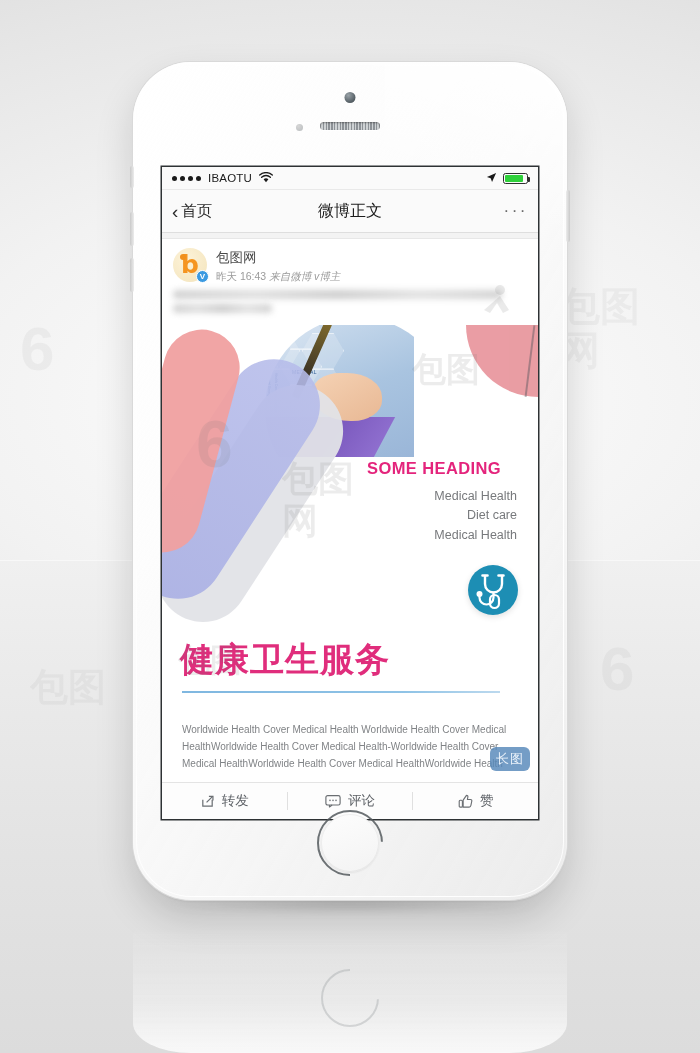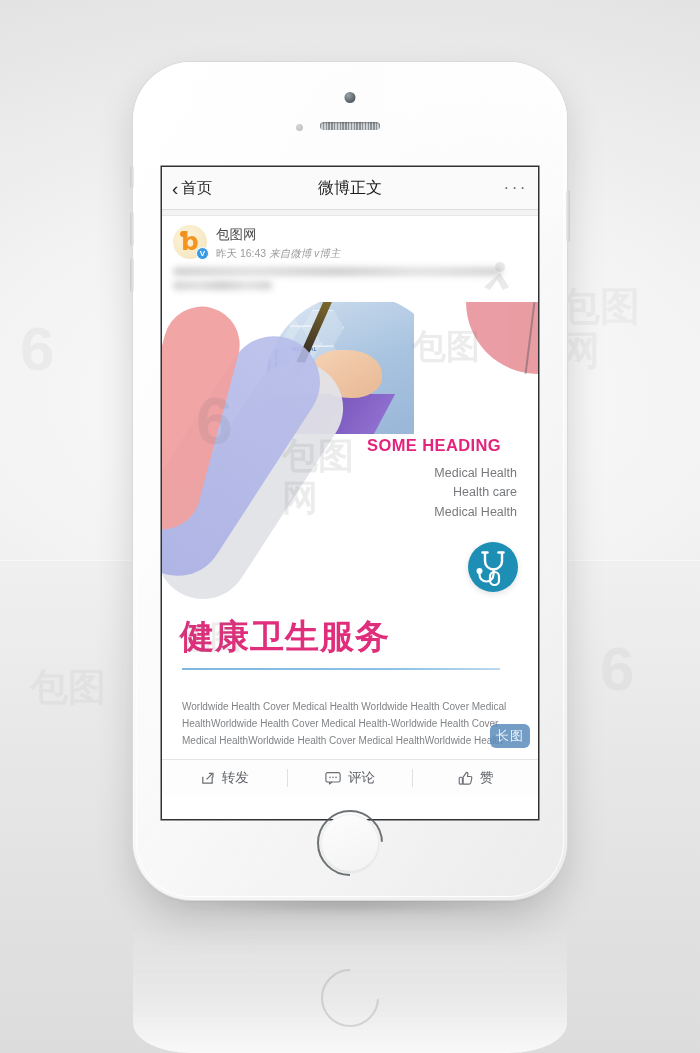--- a/index.html
+++ b/index.html
@@ -374,20 +374,46 @@
   <div class="btn-left v1"></div>
   <div class="btn-left v2"></div>
   <div class="btn-right"></div>
 
   <div class="camera"></div>
   <div class="sensor"></div>
   <div class="speaker"></div>
 
   <div class="screen">
 
+    <div class="statusbar">
+      <span class="dots">
+        <i></i>
+          <i></i>
+          <i></i>
+          <i></i>
+      </span>
+      <span class="carrier">IBAOTU</span>
+      <span class="wifi">
+        <svg width="14" height="11" viewBox="0 0 14 11">
+          <path d="M7 10.2 L4.6 7.3 a3.8 3.8 0 0 1 4.8 0 Z" fill="#1a1a1a"></path>
+          <path d="M2.6 5.2 a6.6 6.6 0 0 1 8.8 0" stroke="#1a1a1a" stroke-width="1.3" fill="none" stroke-linecap="round"></path>
+          <path d="M0.7 3.0 a9.4 9.4 0 0 1 12.6 0" stroke="#1a1a1a" stroke-width="1.3" fill="none" stroke-linecap="round"></path>
+        </svg>
+      </span>
+      <span class="sb-right">
+        <span>
+          <svg width="11" height="11" viewBox="0 0 12 12">
+            <path d="M11 1 L1 5.4 L5.1 6.9 L6.6 11 Z" fill="#1a1a1a"></path>
+          </svg>
+        </span>
+        <span class="battery">
+            <i style="width:85%"></i>
+          </span>
+      </span>
+    </div>
 
     <div class="navbar">
       <div class="nav-back">
         <span class="chev">‹</span>
         <span>首页</span>
       </div>
       <div class="nav-title">微博正文</div>
       <div class="nav-more">···</div>
     </div>
 
@@ -470,21 +496,21 @@
         <div class="quarter-pink"></div>
 
         <div class="pillshape pill-gray"></div>
         <div class="pillshape pill-purple"></div>
         <div class="pillshape pill-salmon"></div>
 
         <div class="heading">SOME HEADING</div>
 
         <div class="sublist">
           <div>Medical Health</div>
-          <div>Health care</div>
+          <div>Diet care</div>
           <div>Medical Health</div>
         </div>
 
         <div class="stetho">
           <svg width="50" height="50" viewBox="0 0 50 50">
             <path d="M17 11 v8 a8.5 8.5 0 0 0 17 0 v-8" stroke="#fff" stroke-width="2.4" fill="none" stroke-linecap="round"></path>
             <path d="M14.5 10.5 h5 M30.5 10.5 h5" stroke="#fff" stroke-width="2.6" stroke-linecap="round"></path>
             <path d="M25.5 27.5 v5 a7 7 0 0 1 -14 0 v-2" stroke="#fff" stroke-width="2.2" fill="none" stroke-linecap="round"></path>
             <circle cx="11.5" cy="29" r="3" fill="#fff"></circle>
             <rect x="22" y="30" width="9" height="13" rx="4.5" fill="none" stroke="#fff" stroke-width="2.2"></rect>

